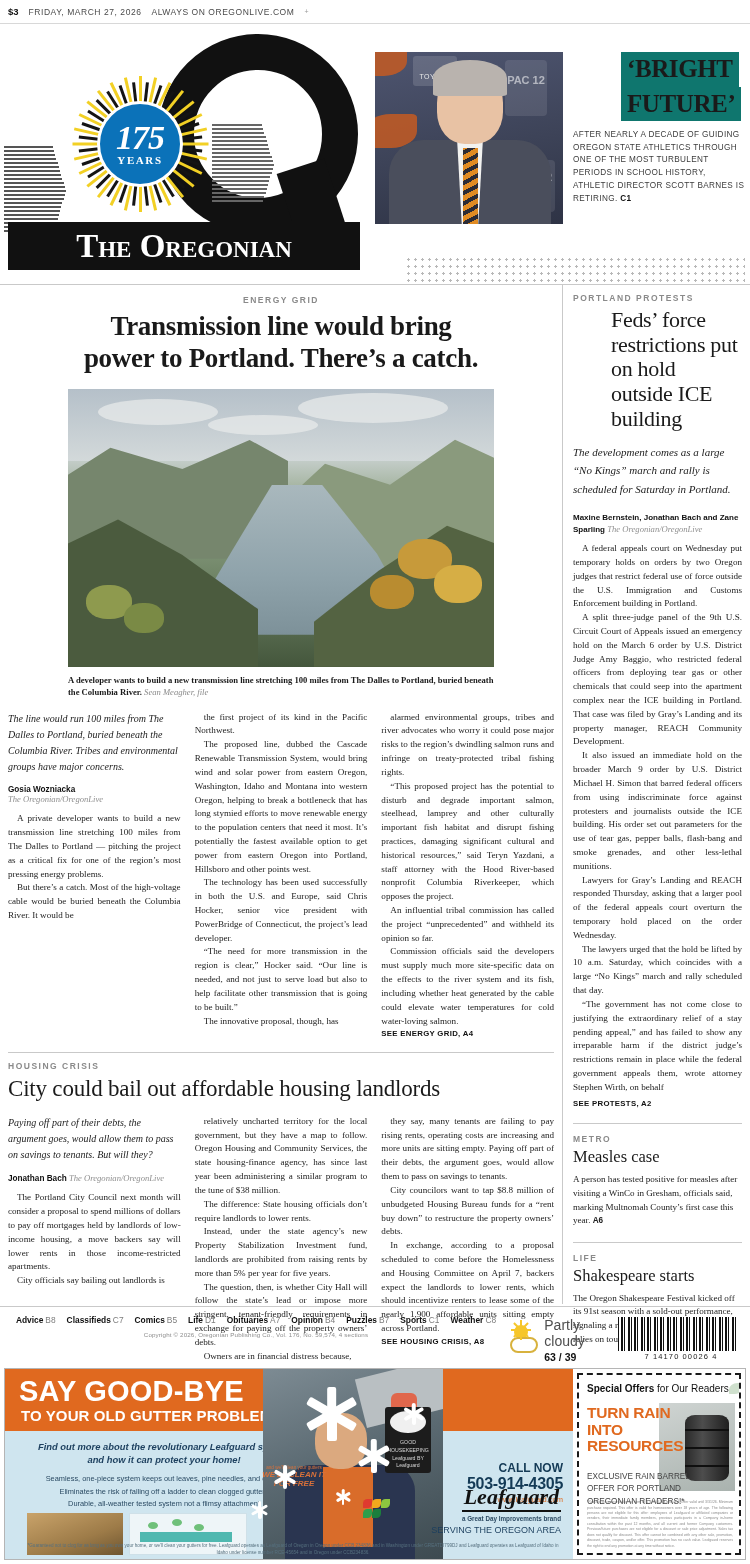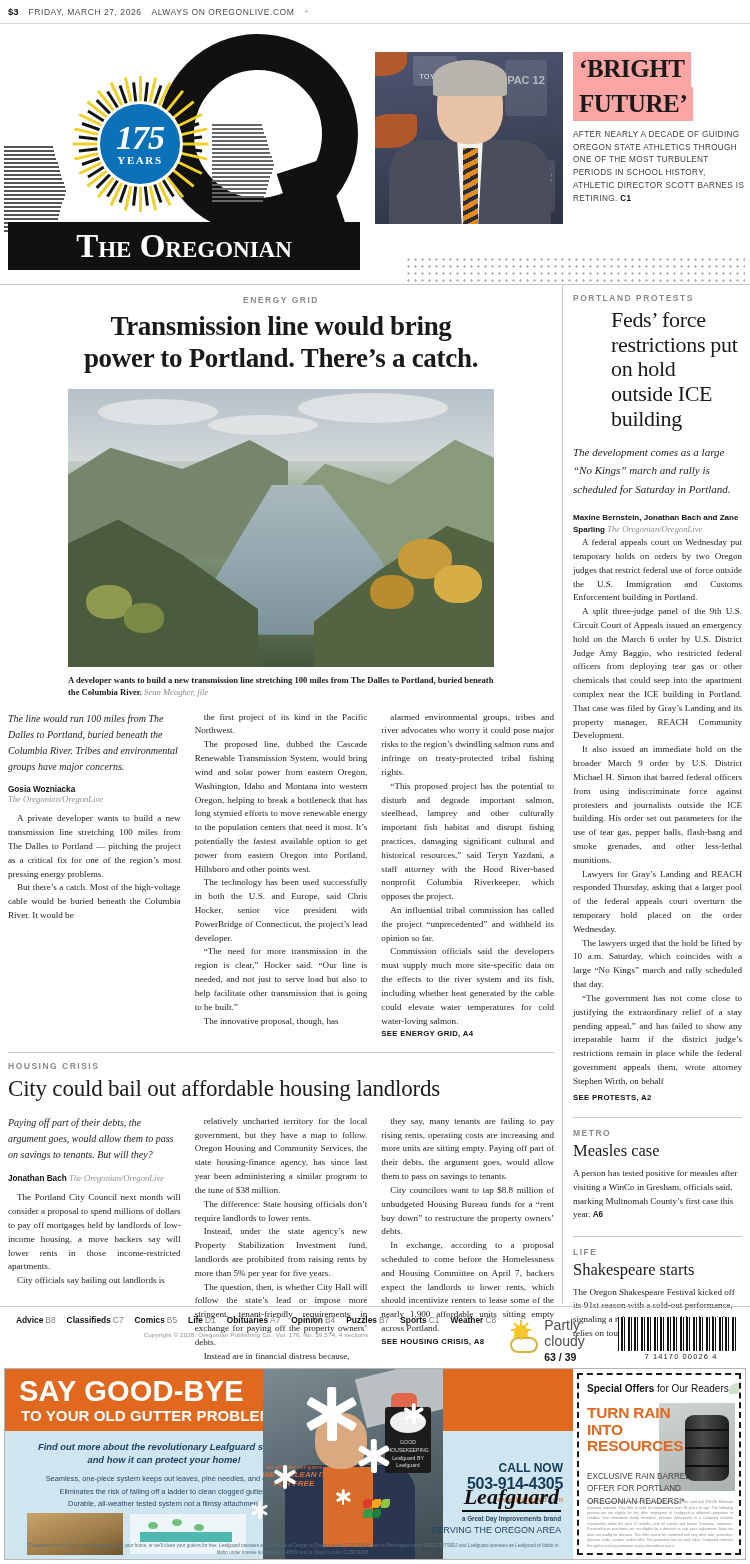--- a/index.html
+++ b/index.html
@@ -79,22 +79,22 @@
                 border-radius:50% 50% 6% 6%; background:#b9b3ae; }
   .body-shape { position:absolute; left:14px; top:88px; width:162px; height:92px;
                 background:#4a4e5c; border-radius: 34px 34px 0 0; }
   .shirt-shape { position:absolute; left:72px; top:88px; width:46px; height:84px;
                  background:#f2f2f0; clip-path: polygon(22% 0, 78% 0, 68% 100%, 32% 100%); }
   .tie-shape { position:absolute; left:88px; top:96px; width:15px; height:76px;
                background: repeating-linear-gradient(-28deg,#e08b23 0 5px,#2b2b35 5px 9px); }
 
   .promo-text { width: 172px; }
   .promo-kicker { font-family:"Liberation Serif", serif; font-weight:bold; font-size:25px;
-                  line-height:1.1; letter-spacing:-.4px; background:#fca5a5;
-                  display:inline-block; padding: 3px 6px 4px 6px; }
+                  line-height:1.1; letter-spacing:-.4px; background:#0f766e;
+                  display:inline-block; padding: 3px 6px 4px 6px; margin-left: 48px; }
   .promo-deck { margin-top: 8px; font-family:"Liberation Sans", sans-serif; font-size:8.2px;
                 line-height:1.55; letter-spacing:.35px; color:#3b3b3b; }
   .promo-deck .pg { font-weight:bold; color:#111; }
 
   .dotfill { position:absolute; left: 405px; top: 232px; width: 340px; height: 28px;
              background-image: radial-gradient(#b8b8b8 1px, transparent 1.2px);
              background-size: 7px 7px; }
 
   
   .main { position:absolute; top: 284px; left:0; width:750px; height: 1020px;
@@ -147,21 +147,21 @@
 
   .sec-divider { border-top: 1px solid #c9c9c9; margin: 12px 0 0 0; }
 
   .house-head { font-size: 23px; font-weight: normal; line-height:1.16; margin-top:5px; letter-spacing:-.2px; }
 
   
   .rail-head { font-size: 22px; line-height: 1.12; margin-top: 5px; letter-spacing:-.3px;margin-left:38px; }
   .rail-deck { font-style: italic; font-size: 11px; line-height: 1.66; margin-top: 12px; color:#222; }
   .rail-byline { margin-top: 14px; font-family:"Liberation Sans", sans-serif;
                  font-size: 8px; font-weight:bold; line-height:1.45; color:#111; }
-  .rail-body { font-size: 9.1px; line-height: 1.52; text-align: justify; margin-top: 0; color:#222;
+  .rail-body { font-size: 9.1px; line-height: 1.52; text-align: justify; margin-top: 6px; color:#222;
                -webkit-hyphens:auto; hyphens:auto; }
   .rail-body p { text-indent: 9px; }
   .rail-sec { margin-top: 14px; padding-top: 10px; border-top: 1px solid #c9c9c9; }
   .rail-sec-head { font-size: 16.5px; line-height:1.18; margin-top: 3px; }
   .rail-sec-body { font-size: 9.1px; line-height: 1.52; margin-top: 6px; color:#222; }
   .rail-sec-body b { font-family:"Liberation Sans", sans-serif; font-size:8.2px; }
 
   
   .indexbar { position:absolute; top: 1306px; left:0; width:750px; height: 58px;
               border-top: 1px solid #c9c9c9; display:flex; align-items:flex-start;
@@ -511,21 +511,21 @@
             <p>The Portland City Council next month will consider a proposal to spend millions of dollars to pay off mortgages held by landlords of low-income housing, a move backers say will lower rents in those income-restricted apartments.</p>
             <p>City officials say bailing out landlords is</p>
           </div>
         </div>
         <div class="col">
           <div class="body-txt">
             <p>relatively uncharted territory for the local government, but they have a map to follow. Oregon Housing and Community Services, the state housing-finance agency, has since last year been administering a similar program to the tune of $38 million.</p>
             <p>The difference: State housing officials don’t require landlords to lower rents.</p>
             <p>Instead, under the state agency’s new Property Stabilization Investment fund, landlords are prohibited from raising rents by more than 5% per year for five years.</p>
             <p>The question, then, is whether City Hall will follow the state’s lead or impose more stringent, tenant-friendly requirements in exchange for paying off the property owners’ debts.</p>
-            <p>Instead are in financial distress because,</p>
+            <p>Owners are in financial distress because,</p>
           </div>
         </div>
         <div class="col">
           <div class="body-txt">
             <p>they say, many tenants are failing to pay rising rents, operating costs are increasing and more units are sitting empty. Paying off part of their debts, the argument goes, would allow them to pass on savings to tenants.</p>
             <p>City councilors want to tap $8.8 million of unbudgeted Housing Bureau funds for a “rent buy down” to restructure the property owners’ debts.</p>
             <p>In exchange, according to a proposal scheduled to come before the Homelessness and Housing Committee on April 7, backers expect the landlords to lower rents, which should incentivize renters to lease some of the nearly 1,900 affordable units sitting empty across Portland.</p>
             <p class="jump">SEE HOUSING CRISIS, A8</p>
           </div>
         </div>

